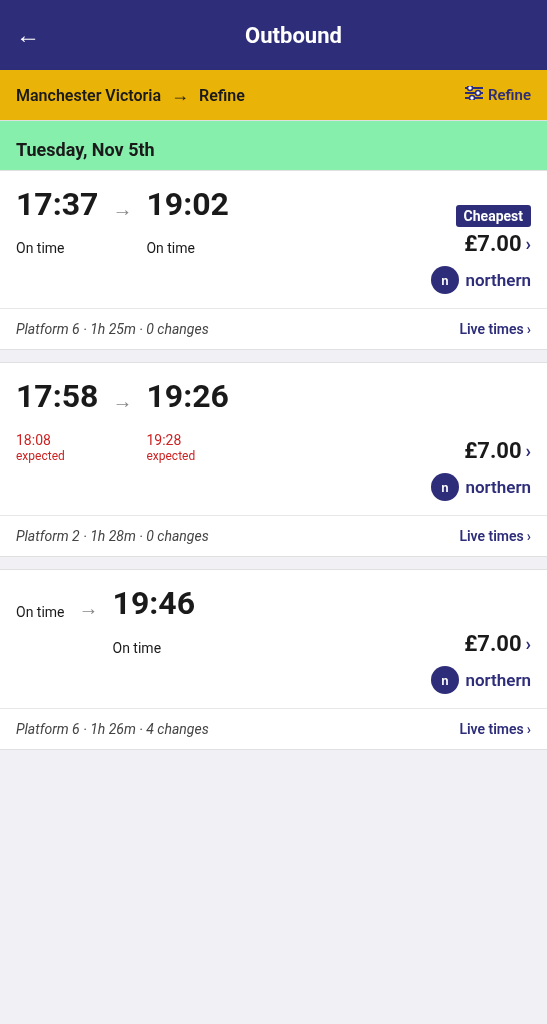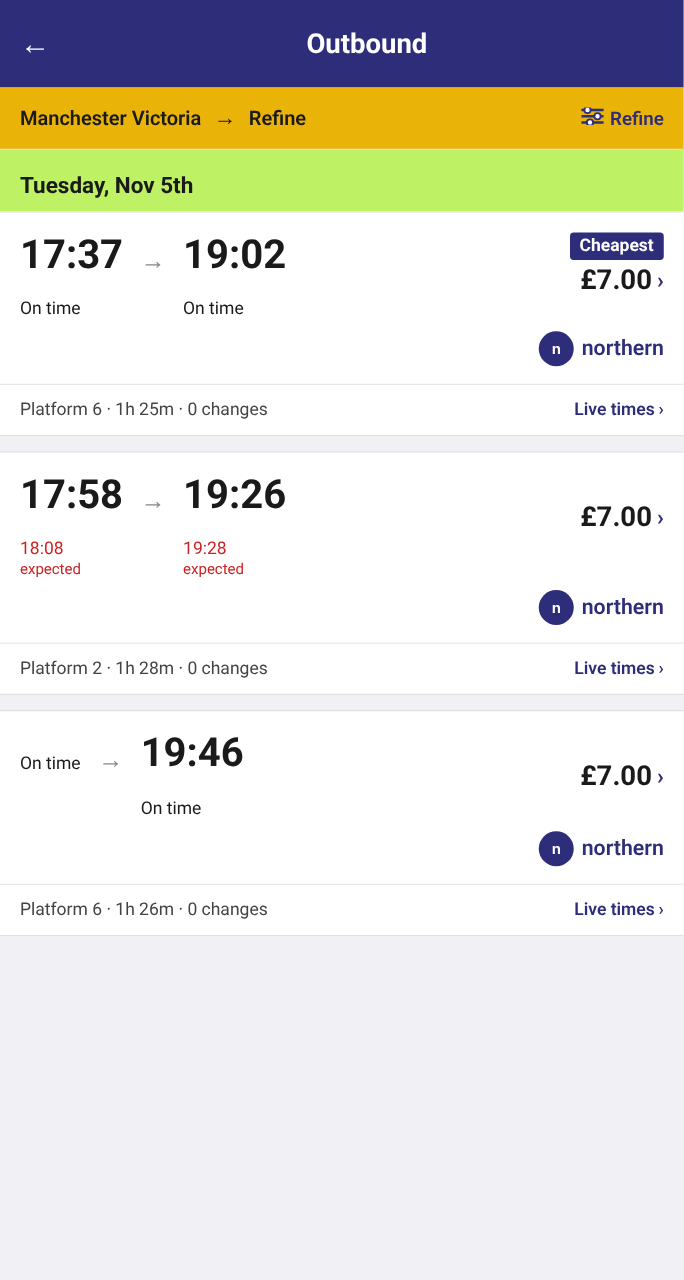--- a/index.html
+++ b/index.html
@@ -64,41 +64,41 @@
       gap: 5px;
       color: #2d2d7a;
       font-size: 15px;
       font-weight: 600;
       cursor: pointer;
     }
 
     
     .date-section {
       padding: 18px 16px 10px;
-      background: #bef264;
+      background: #86efac;
     }
     .date-label {
       font-size: 18px;
       font-weight: 700;
       color: #1a1a1a;
     }
 
     
     .journey-card {
       background: white;
       margin: 0;
       border-top: 1px solid #e0e0e0;
       border-bottom: 1px solid #e0e0e0;
       margin-bottom: 12px;
     }
 
     .journey-main {
       padding: 16px 16px 0 16px;
       display: flex;
-      align-items: flex-start;
+      align-items: flex-end;
       justify-content: space-between;
     }
 
     .journey-times {
       display: flex;
       align-items: flex-start;
       gap: 0;
       flex: 1;
     }
 
@@ -198,20 +198,21 @@
       border-top: 1px solid #e8e8e8;
       padding: 12px 16px;
       display: flex;
       align-items: center;
       justify-content: space-between;
     }
 
     .journey-meta {
       font-size: 14px;
       color: #444;
+      font-style: italic;
     }
 
     .live-times {
       display: flex;
       gap: 3px;
       color: #2d2d7a;
       font-size: 14px;
       font-weight: 600;
       cursor: pointer;
     }
@@ -360,20 +361,20 @@
     <div class="northern-logo">
       <div class="northern-icon">
         <svg width="18" height="18" viewBox="0 0 18 18">
           <circle cx="9" cy="9" r="9" fill="#2d2d7a"></circle>
           <text x="9" y="13.5" text-anchor="middle" fill="white" font-size="12" font-weight="900" font-family="sans-serif">n</text>
         </svg>
       </div>
       <span class="northern-text">northern</span>
     </div>
     <div class="journey-footer">
-      <span class="journey-meta">Platform 6 · 1h 26m · 0 changes</span>
+      <span class="journey-meta">Platform 6 · 1h 26m · 4 changes</span>
       <div class="live-times">
         <span>Live times</span>
         <span class="live-chevron">›</span>
       </div>
     </div>
   </div>
   </div>
 
 </body></html>

